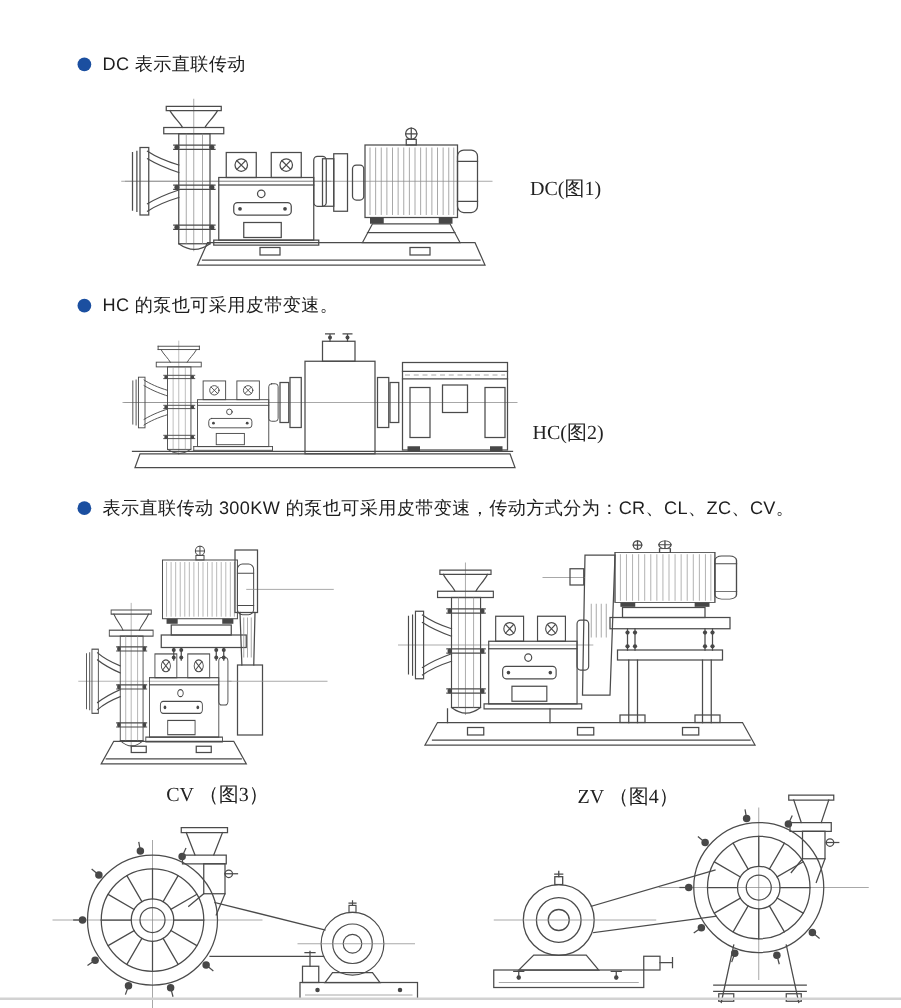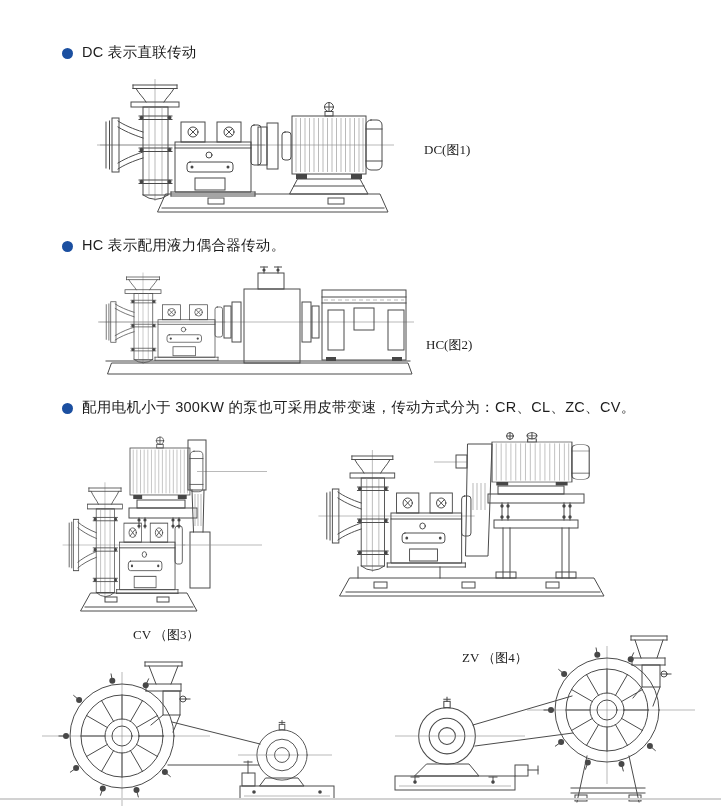--- a/index.html
+++ b/index.html
@@ -3,34 +3,34 @@
 <meta charset="utf-8">
 <style>
   html,body { margin:0; padding:0; }
   body {
     position:relative;
     width:721px; height:806px;
     background:#ffffff;
     overflow:hidden;
     font-family:"Liberation Sans","DejaVu Sans",sans-serif;
   }
-  .bullet-row { position:absolute; display:flex; align-items:center; }
+  .bullet-row { position:absolute; display:flex; align-items:flex-start; }
   .bullet-dot {
     width:11px; height:11px; border-radius:50%;
     background:var(--accent,#1b4fa0);
     margin-top:3px; margin-right:9px; flex:none;
   }
   .bullet-text {
     font-size:14.5px; line-height:18px; color:var(--ink,#1d1d1d);
     letter-spacing:0.3px; white-space:nowrap;
   }
   .fig-label {
     position:absolute;
     font-family:"Liberation Serif","DejaVu Serif",serif;
-    font-size:13px; color:#222; white-space:nowrap;
+    font-size:16px; color:#222; white-space:nowrap;
   }
   svg.fig { position:absolute; overflow:visible; }
   .ln   { fill:none; stroke:#4b4b4b; stroke-width:1;   stroke-linecap:square; }
   .thin { fill:none; stroke:#8b8b8b; stroke-width:0.6; }
   .dash { fill:none; stroke:#8b8b8b; stroke-width:0.6; stroke-dasharray:4 3; }
   .bolt { fill:#474747; stroke:none; }
   .page-bottom-line { position:absolute; left:0; top:798px; width:721px; height:2px; background:#d2d2d2; }
 </style>
 </head>
 <body>
@@ -136,21 +136,21 @@
   <path class="ln" d="M198,97 H260 L268,112 H190 Z M194,104 H264"></path>
   <path class="ln" d="M66,112 H280 L288,130 H58 Z"></path>
   <path class="ln" d="M62,126 H284"></path>
   <rect class="ln" x="108" y="116" width="16" height="6"></rect>
   <rect class="ln" x="228" y="116" width="16" height="6"></rect>
 </svg>
 <div class="fig-label" style="left:424px;top:141px">DC(图1)</div>
 
 <div class="bullet-row" style="left:62px;top:236px">
   <span class="bullet-dot"></span>
-  <span class="bullet-text">HC 表示配用液力偶合器传动。</span>
+  <span class="bullet-text">HC 的泵也可采用皮带变速。</span>
 </div>
 
 <svg class="fig" style="left:96px;top:262px" width="320" height="117" viewBox="0 0 320 117">
   <line class="thin" x1="2" y1="60" x2="318" y2="60"></line>
   <use href="#pumpside" transform="translate(8,15) scale(0.75)"></use>
   <rect class="ln" x="128" y="44" width="7" height="32"></rect>
   <rect class="ln" x="136" y="40" width="9" height="40"></rect>
   <rect class="ln" x="148" y="27" width="56" height="74"></rect>
   <rect class="ln" x="162" y="11" width="26" height="16"></rect>
   <path class="ln" d="M168,11 V5 M182,11 V5 M164.5,5 H171.5 M178.5,5 H185.5"></path>
@@ -165,21 +165,21 @@
   <rect class="ln" x="292" y="48" width="16" height="40"></rect>
   <rect class="ln" x="258" y="46" width="20" height="22"></rect>
   <rect class="bolt" x="230" y="95" width="10" height="4"></rect>
   <rect class="bolt" x="296" y="95" width="10" height="4"></rect>
   <path class="ln" d="M16,101 H312 L316,112 H12 Z M10,99 H314"></path>
 </svg>
 <div class="fig-label" style="left:426px;top:336px">HC(图2)</div>
 
 <div class="bullet-row" style="left:62px;top:398px">
   <span class="bullet-dot"></span>
-  <span class="bullet-text">配用电机小于 300KW 的泵也可采用皮带变速，传动方式分为：CR、CL、ZC、CV。</span>
+  <span class="bullet-text">表示直联传动 300KW 的泵也可采用皮带变速，传动方式分为：CR、CL、ZC、CV。</span>
 </div>
 
 <svg class="fig" style="left:57px;top:436px" width="256" height="184" viewBox="0 0 256 184">
   <use href="#motorrib" transform="translate(73,12) scale(0.81)"></use>
   <line class="thin" x1="140" y1="35.5" x2="210" y2="35.5"></line>
   <rect class="ln" x="80" y="64" width="48" height="8"></rect>
   <rect class="ln" x="72" y="72" width="68" height="10"></rect>
   <path class="ln" d="M82,82 V92 M88,82 V92 M116,82 V92 M122,82 V92"></path>
   <circle class="bolt" cx="82" cy="84" r="1.6"></circle>
     <circle class="bolt" cx="88" cy="84" r="1.6"></circle>
@@ -224,21 +224,21 @@
   <rect class="ln" x="172" y="92" width="84" height="8"></rect>
   <path class="ln" d="M181,100 V150 M188,100 V150 M240,100 V150 M247,100 V150"></path>
   <rect class="ln" x="174" y="144" width="20" height="6"></rect>
   <rect class="ln" x="234" y="144" width="20" height="6"></rect>
   <path class="ln" d="M36,139 V150 M118,139 V150"></path>
   <path class="ln" d="M28,150 H272 L282,168 H18 Z M24,164 H278"></path>
   <rect class="ln" x="52" y="154" width="13" height="6"></rect>
   <rect class="ln" x="140" y="154" width="13" height="6"></rect>
   <rect class="ln" x="224" y="154" width="13" height="6"></rect>
 </svg>
-<div class="fig-label" style="left:462px;top:649px">ZV （图4）</div>
+<div class="fig-label" style="left:462px;top:627px">ZV （图4）</div>
 
 <svg class="fig" style="left:42px;top:648px" width="306" height="158" viewBox="0 0 306 158">
   <use href="#pumpfront" transform="translate(80,88)"></use>
   <path class="ln" d="M103,14 H140 M103,18 H140 M103,14 V18 M140,14 V18"></path>
   <path class="ln" d="M107,18 L114,36 M136,18 L129,36"></path>
   <path class="ln" d="M104,36 H139 M104,43 H139 M104,36 V43 M139,36 V43"></path>
   <rect class="ln" x="121" y="43" width="17" height="24"></rect>
   <circle class="ln" cx="141" cy="51" r="3"></circle>
     <path class="ln" d="M138,51 H148"></path>
   <path class="ln" d="M121,67 L109,77 M138,67 L131,84"></path>

